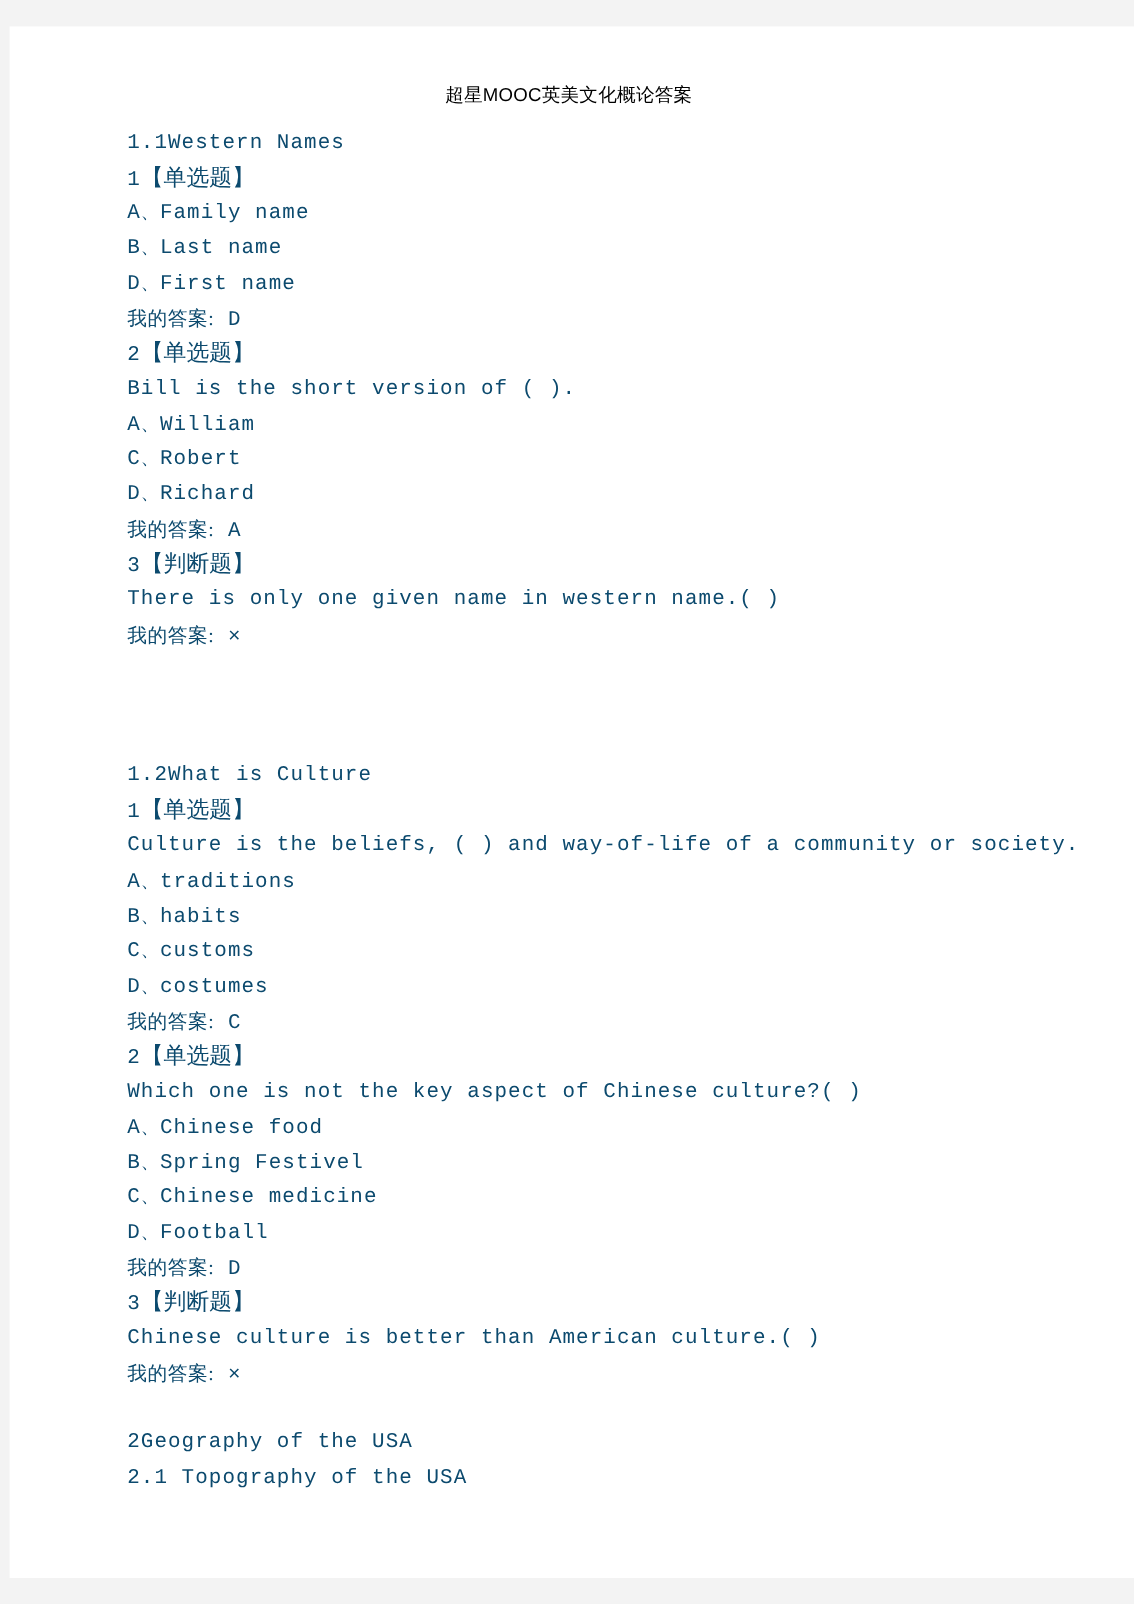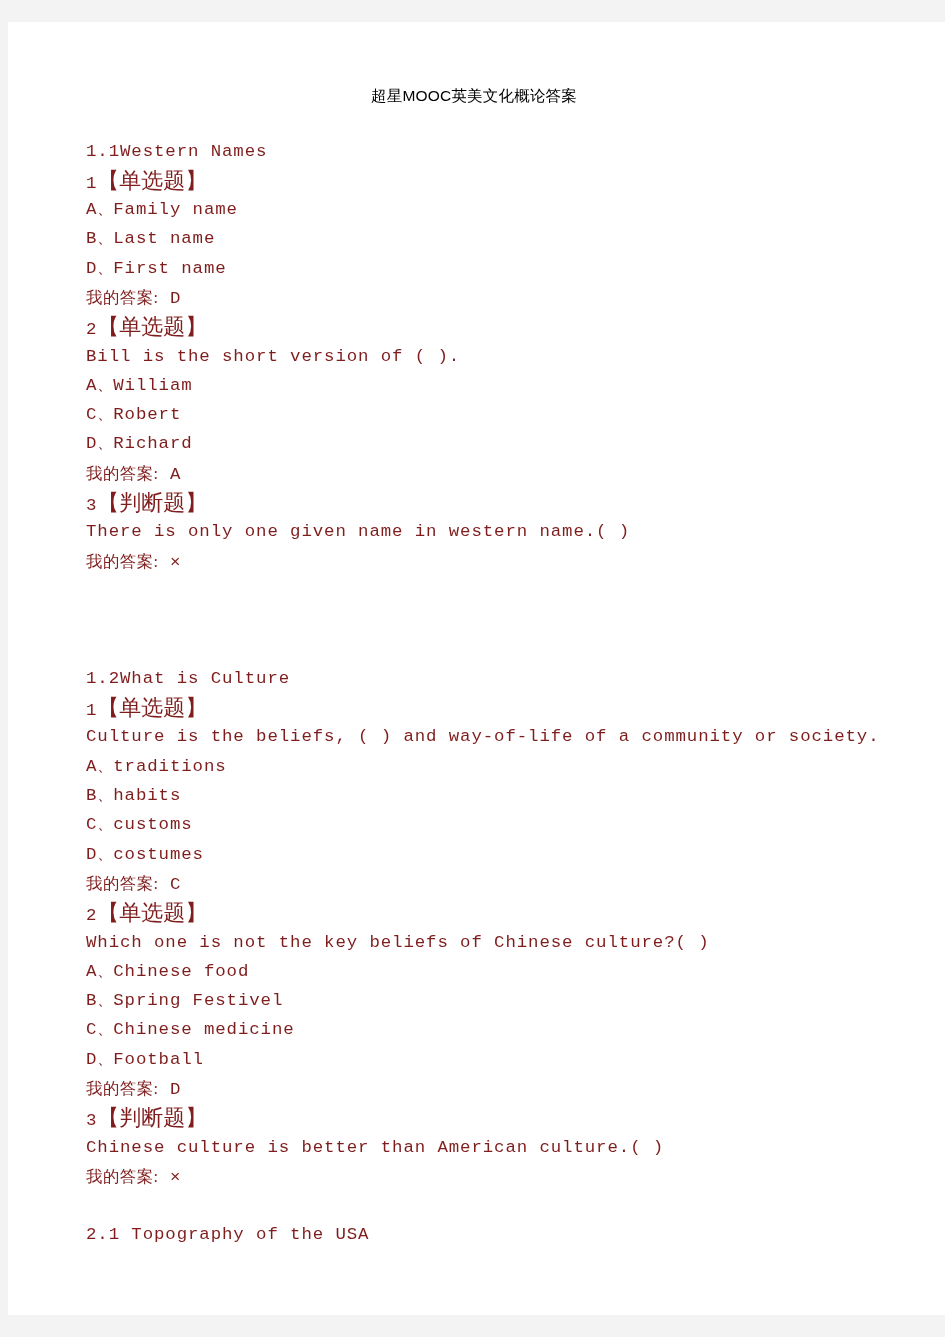--- a/index.html
+++ b/index.html
@@ -28,54 +28,55 @@
   }
 
   
   .doc-title {
     text-align: center;
     font-family: "Liberation Sans", "DejaVu Sans", sans-serif;
     font-size: 15.5px;
     font-weight: 400;
     color: #000000;
     letter-spacing: 0.2px;
-    margin: 16px;
+    margin: 0;
     padding-top: 50px;
     padding-right: 5px;
     line-height: 1;
   }
 
   
   .doc-body {
     padding-left: 78px;
     padding-top: 17px;
   }
 
   .line {
     font-family: "Liberation Mono", "DejaVu Sans Mono", monospace;
     font-size: 17.4px;
     line-height: 29.3px;
-    color: #7f1d1d;
+    color: #0c4a6e;
     white-space: pre;
     letter-spacing: 0.9px;
     height: 29.3px;
+    margin-left: 20px;
   }
 
   
   .line.heading {
     letter-spacing: 0.9px;
   }
 
   
   .line .qnum {
     font-family: "Liberation Mono", "DejaVu Sans Mono", monospace;
   }
   .line .qtag {
     font-family: "DejaVu Serif", "Liberation Serif", serif;
-    font-size: 22px;
+    font-size: 19px;
     letter-spacing: 0px;
   }
 
   
   .line .ans-label {
     font-family: Liberation Serif, serif;
     font-size: 16.4px;
     letter-spacing: 0.5px;
   }
   .line .ans-value {
@@ -122,26 +123,27 @@
       <div class="spacer"></div>
       <div class="line heading">1.2What is Culture</div>
       <div class="line"><span class="qnum">1</span><span class="qtag">【单选题】</span></div>
       <div class="line">Culture is the beliefs, ( ) and way-of-life of a community or society.</div>
       <div class="line"><span>A</span><span class="sep">、</span><span>traditions</span></div>
       <div class="line"><span>B</span><span class="sep">、</span><span>habits</span></div>
       <div class="line"><span>C</span><span class="sep">、</span><span>customs</span></div>
       <div class="line"><span>D</span><span class="sep">、</span><span>costumes</span></div>
       <div class="line"><span class="ans-label">我的答案:</span><span class="ans-value"> C</span></div>
       <div class="line"><span class="qnum">2</span><span class="qtag">【单选题】</span></div>
-      <div class="line">Which one is not the key beliefs of Chinese culture?( )</div>
+      <div class="line">Which one is not the key aspect of Chinese culture?( )</div>
       <div class="line"><span>A</span><span class="sep">、</span><span>Chinese food</span></div>
       <div class="line"><span>B</span><span class="sep">、</span><span>Spring Festivel</span></div>
       <div class="line"><span>C</span><span class="sep">、</span><span>Chinese medicine</span></div>
       <div class="line"><span>D</span><span class="sep">、</span><span>Football</span></div>
       <div class="line"><span class="ans-label">我的答案:</span><span class="ans-value"> D</span></div>
       <div class="line"><span class="qnum">3</span><span class="qtag">【判断题】</span></div>
       <div class="line">Chinese culture is better than American culture.( )</div>
       <div class="line"><span class="ans-label">我的答案:</span><span class="ans-value"> ×</span></div>
       <div class="spacer"></div>
+      <div class="line heading">2Geography of the USA</div>
       <div class="line heading">2.1 Topography of the USA</div>
     </div>
 
 </div>
 
 </body></html>

